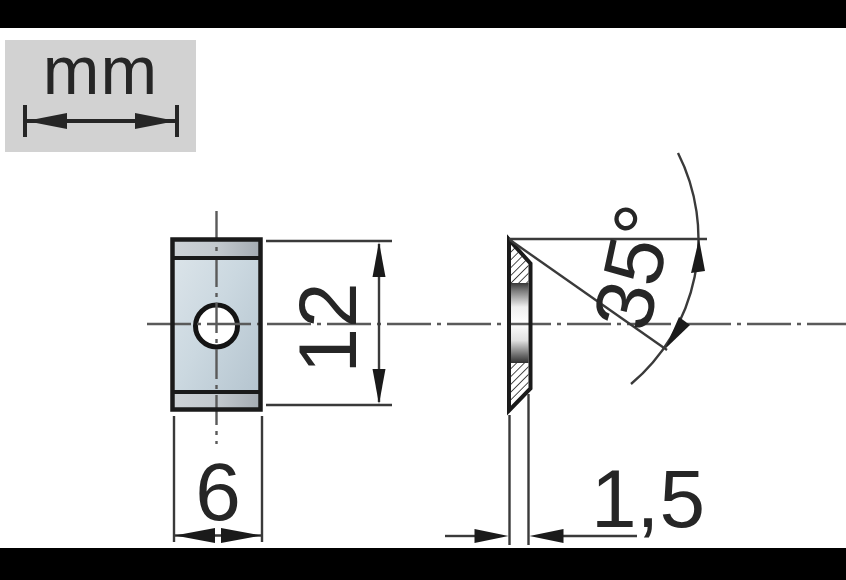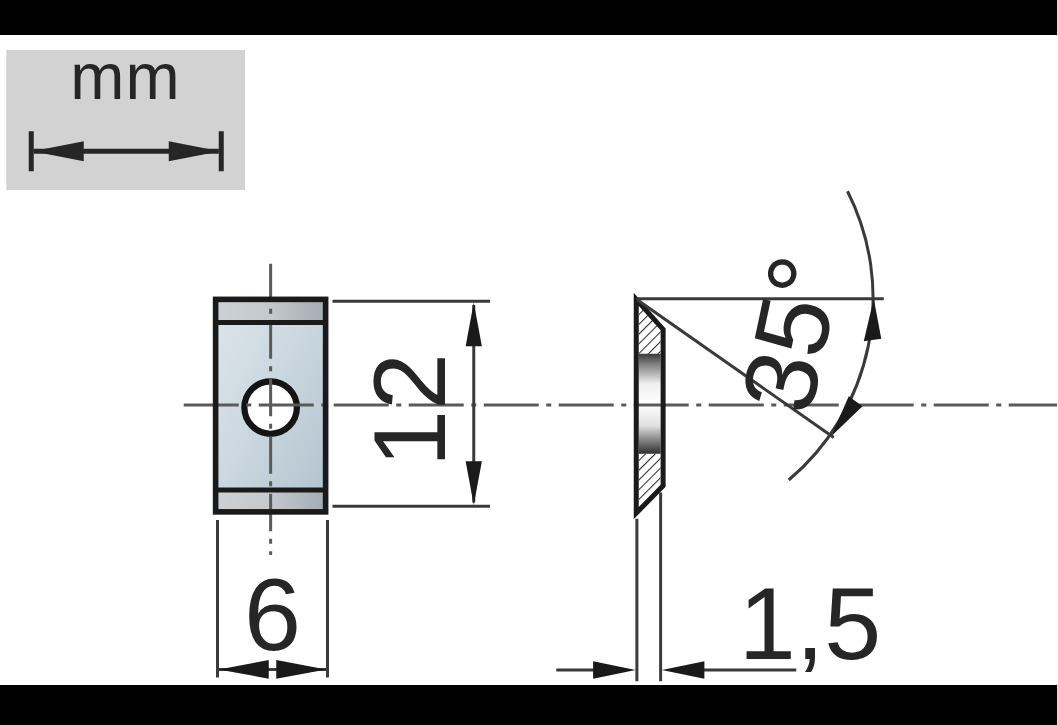--- a/index.html
+++ b/index.html
@@ -9,21 +9,21 @@
   }
   .bar{position:absolute;left:0;width:846px;background:#000000;}
   .bar.top{top:0;height:28px;}
   .bar.bottom{top:548px;height:32px;}
   .unit-badge{
     position:absolute;left:5px;top:40px;width:191px;height:112px;
     background:#d2d2d2;
   }
   .unit-label{
     position:absolute;top:-4px;left:0;width:100%;text-align:center;
-    font-size:52px;line-height:1;color:#262626;letter-spacing:1px;
+    font-size:68px;line-height:1;color:#262626;letter-spacing:1px;
   }
   .unit-arrow{position:absolute;left:0;top:60px;}
   svg.drawing{position:absolute;left:0;top:0;}
   text.dim{
     font-family:"Liberation Sans",sans-serif;
     font-size:82px;fill:#262626;
   }
 </style>
 </head>
 <body>

